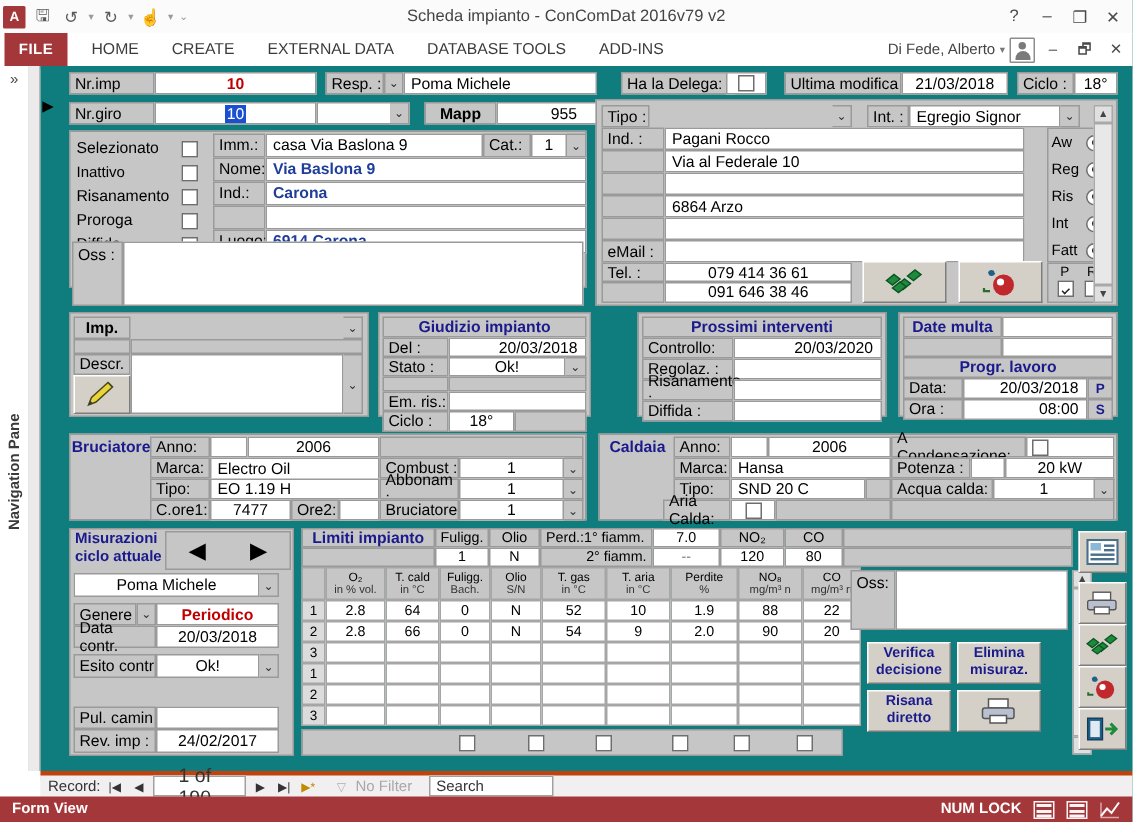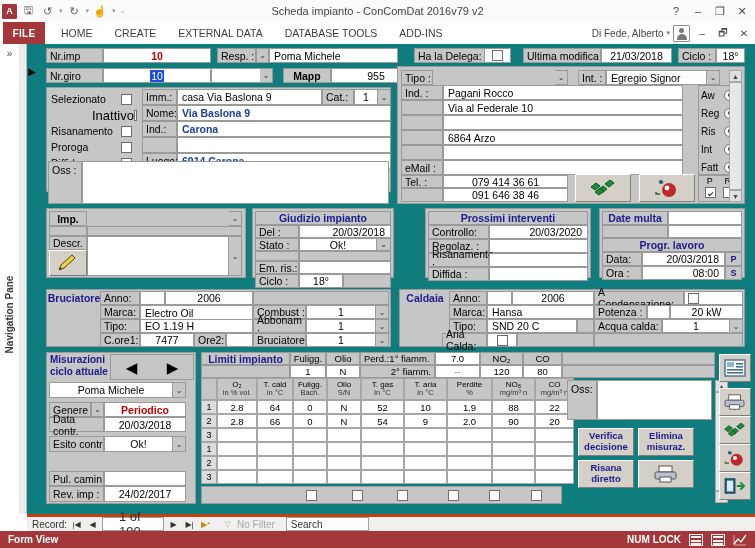--- a/index.html
+++ b/index.html
@@ -173,21 +173,21 @@
 
     <div class="panel" style="left:19px;top:43px;width:345px;height:105px;"></div>
 
     <div class="gray" style="position:absolute;left:21px;top:45px;width:92px;height:101px;border:none;"></div>
     <div style="position:absolute;left:24px;top:47px;width:86px;">
       <div style="display:flex;align-items:center;height:16px;">
         <span style="width:70px;font-size:10.5px;">Selezionato</span>
         <span class="cbx"></span>
       </div>
       <div style="display:flex;align-items:center;height:16px;">
-        <span style="width:70px;font-size:13px;margin-left:41px;">Inattivo</span>
+        <span style="width:70px;font-size:10px;">Inattivo</span>
         <span class="cbx"></span>
       </div>
       <div style="display:flex;align-items:center;height:16px;">
         <span style="width:70px;font-size:10.5px;">Risanamento</span>
         <span class="cbx"></span>
       </div>
       <div style="display:flex;align-items:center;height:16px;">
         <span style="width:70px;font-size:10.5px;">Proroga</span>
         <span class="cbx"></span>
       </div>

